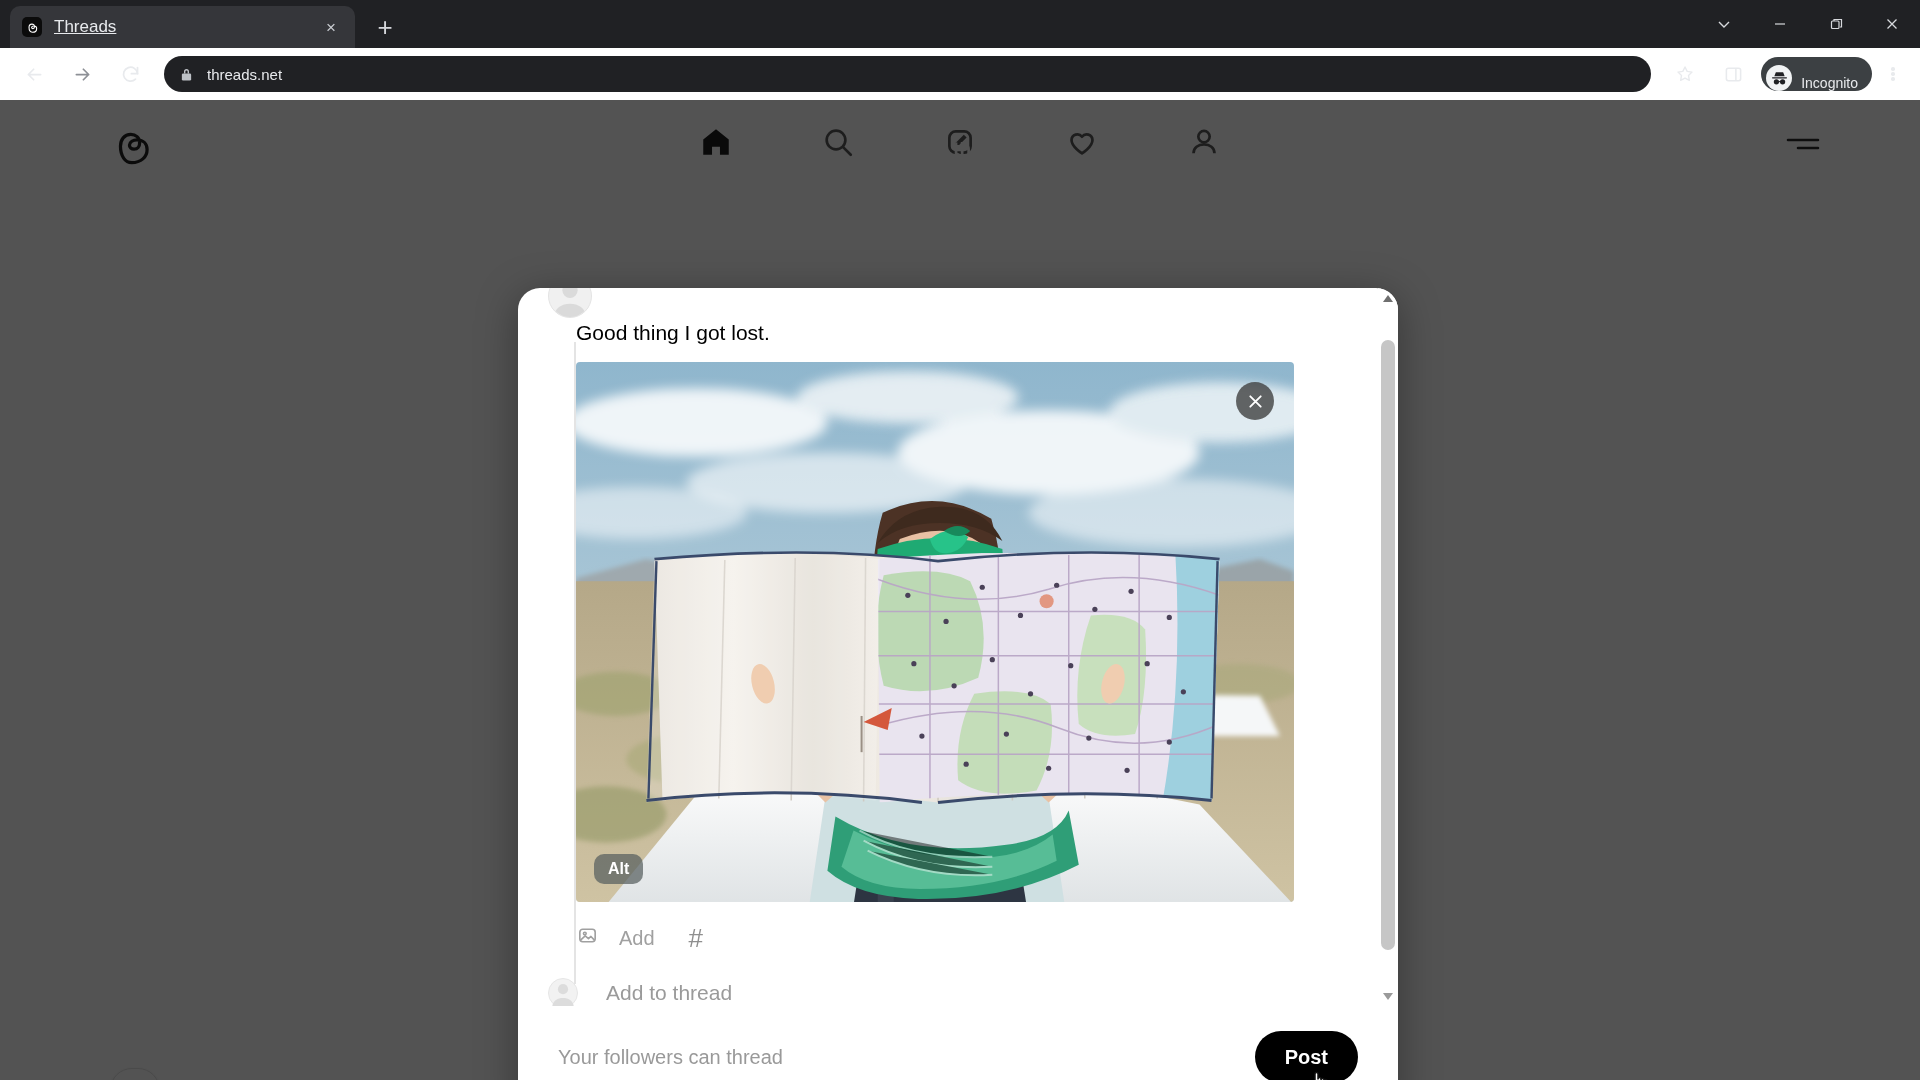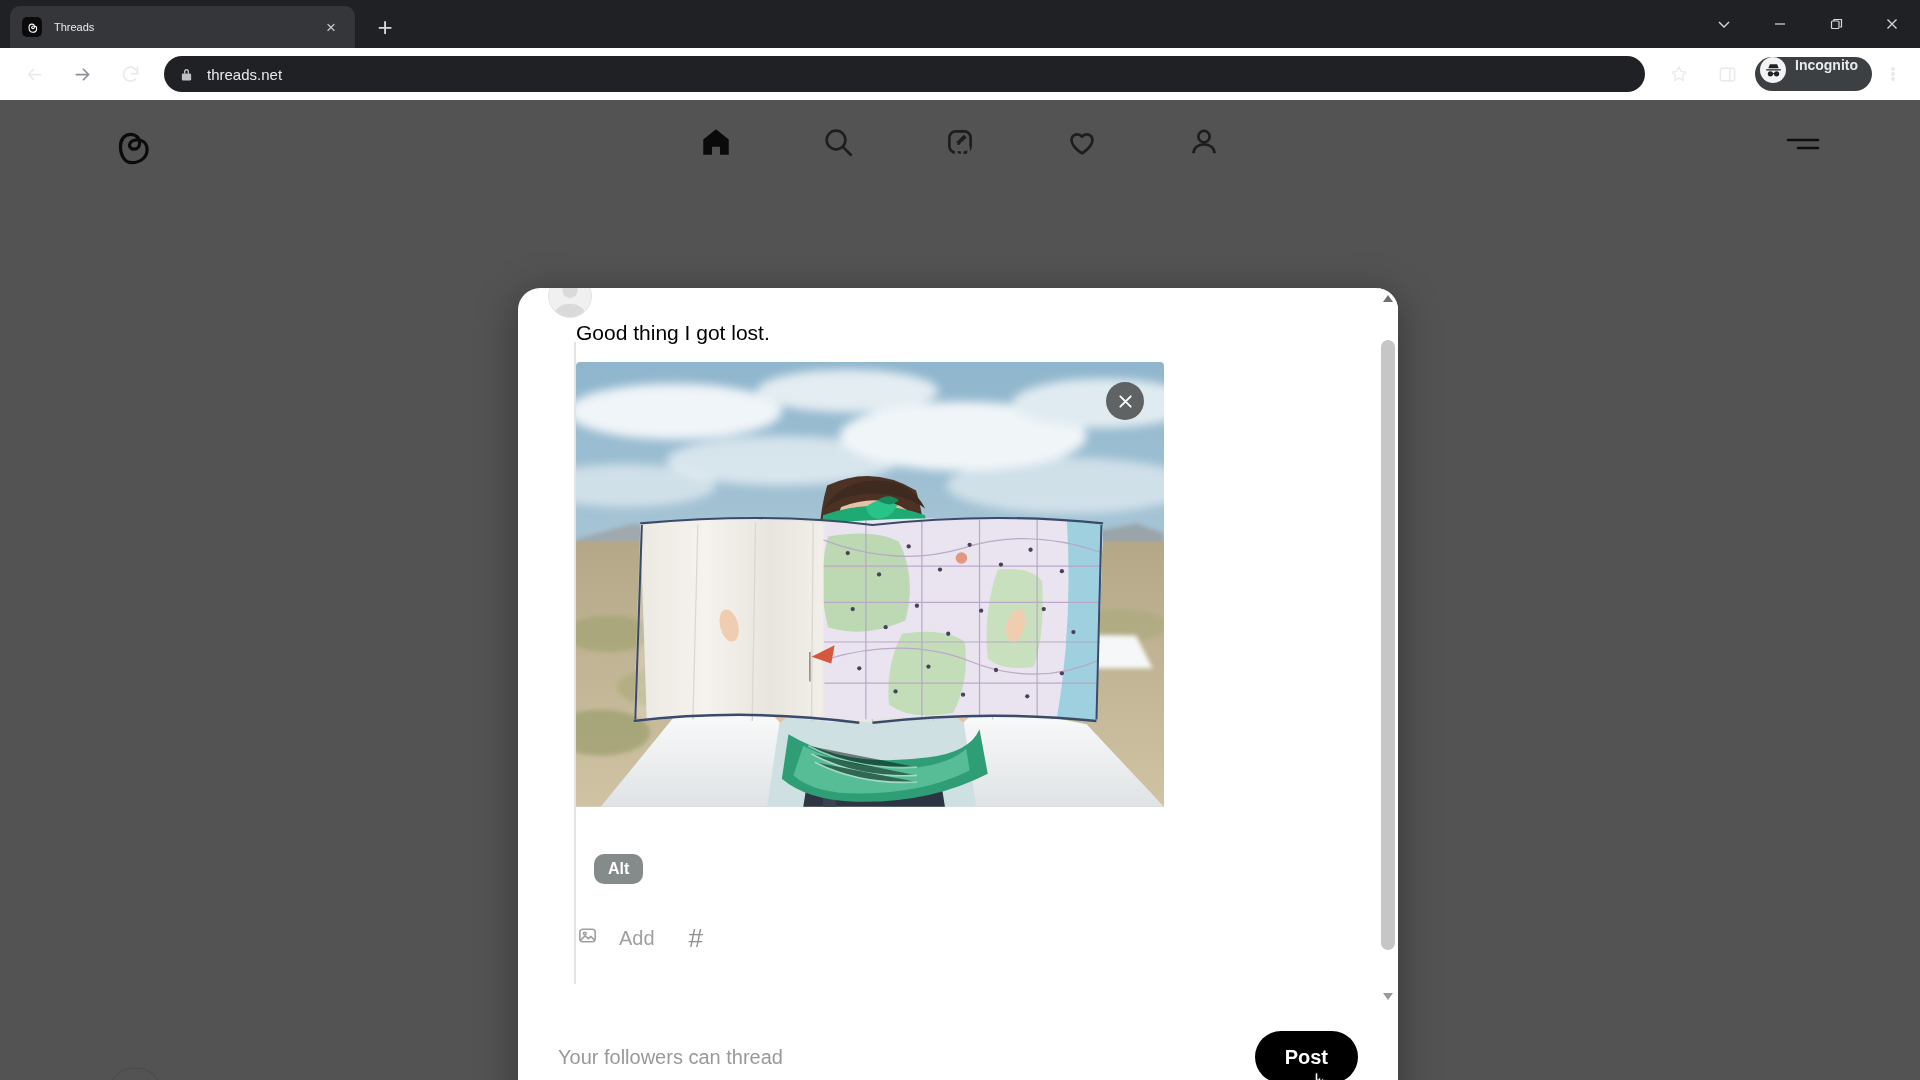--- a/index.html
+++ b/index.html
@@ -22,22 +22,22 @@
     background: #35363a; border-radius: 10px 10px 0 0;
     display: flex; align-items: center; padding: 0 12px;
     position: relative;
   }
   .tab-favicon {
     width: 20px; height: 20px; border-radius: 5px;
     background: #0b0b0b; display: flex; align-items: center;
     justify-content: center; flex: 0 0 auto; margin-right: 12px;
   }
   .tab-title {
-    color: #e8eaed; font-size: 11px; flex: 1;
-    white-space: nowrap; overflow: hidden; text-overflow: ellipsis;
+    color: #e8eaed; font-size: 17px; flex: 1;
+    white-space: nowrap; overflow: hidden; text-overflow: ellipsis; text-decoration: underline;
   }
   .tab-close {
     width: 24px; height: 24px; border-radius: 50%;
     display: flex; align-items: center; justify-content: center;
     color: #c9ccd1; font-size: 17px; line-height: 1;
   }
   .newtab {
     width: 36px; height: 36px; margin-left: 12px; margin-bottom: 3px;
     display: flex; align-items: center; justify-content: center;
     color: #d5d7db; font-size: 26px; font-weight: 300; line-height: 1;
@@ -64,22 +64,22 @@
   .tb-icon.dim { color: #8d9096; }
   .omnibox {
     flex: 1; height: 36px; background: #202124; border-radius: 18px;
     display: flex; align-items: center; padding: 0 16px; margin: 0 10px;
     min-width: 0;
   }
   .omnibox .lock { margin-right: 14px; display:flex; }
   .omni-url { color: #e8eaed; font-size: 15px; white-space: nowrap; }
   .tb-right { display: flex; align-items: center; flex: 0 0 auto; }
   .incognito-pill {
-    display: flex; align-items: flex-start; background: #3c4043;
-    border-radius: 17px; height: 34px; padding: 0 14px 0 5px; margin-left: 4px; font-weight: bold;
+    display: flex; align-items: flex-end; background: #3c4043;
+    border-radius: 17px; height: 34px; padding: 0 14px 0 5px; margin-left: 4px;
   }
   .incognito-avatar {
     width: 26px; height: 26px; border-radius: 50%; background: #f1f3f4;
     display: flex; align-items: center; justify-content: center;
     margin-right: 9px;
   }
   .incognito-label { color: #e8eaed; font-size: 14px; }
   .kebab { width: 34px; height: 34px; display:flex; align-items:center;
            justify-content:center; color:#e8eaed; margin-left: 4px;}
   .kdot { width:3.5px; height:3.5px; border-radius:50%; background:#e8eaed; margin:1.7px 0;}
@@ -146,21 +146,21 @@
   .composer-body { flex: 1; padding-left: 28px; min-width: 0; }
   .composer-text {
     font-size: 21px; color: #000; line-height: 1.25;
     padding-top: 2px; padding-bottom: 16px;
   }
   .thread-line {
     position: absolute; left: 56px; top: 54px; bottom: -6px;
     width: 2px; background: #e4e4e4;
   }
   .media-wrap {
-    position: relative; width: 588px; height: 540px;
+    position: relative; width: 718px; height: 540px;
     border-radius: 4px; overflow: hidden; margin-bottom: 14px;
   }
   .photo { position: absolute; inset: 0; }
   .close-media {
     position: absolute; right: 20px; top: 20px;
     width: 38px; height: 38px; border-radius: 50%;
     background: rgba(60,60,60,.78);
     display: flex; align-items: center; justify-content: center;
     z-index: 4;
   }
@@ -579,20 +579,29 @@
                       <path d="M5 16.5l4.6-4.2 3.4 3 2.6-2.3 3.4 3.5"></path>
                     </svg>
                   </span>
                   <span>Add</span>
                 </div>
                 <div class="hash-btn">#</div>
               </div>
             </div>
           </div>
 
+          <div class="addthread-row">
+            <span class="addthread-avatar">
+              <svg width="30" height="30" viewBox="0 0 44 44">
+                  <circle cx="22" cy="16" r="8" fill="#dcdcdc"></circle>
+                  <path d="M5 45c0-10 8-15 17-15s17 5 17 15z" fill="#dcdcdc"></path>
+                </svg>
+            </span>
+            <span class="addthread-text">Add to thread</span>
+          </div>
 
         </div>
 
         <div class="mscroll">
           <div class="mscroll-arrow up">
             <svg width="10" height="7" viewBox="0 0 10 7" fill="#6f6f6f">
                 <path d="M5 0l5 7H0z"></path>
               </svg>
           </div>
           <div class="mscroll-thumb"></div>

